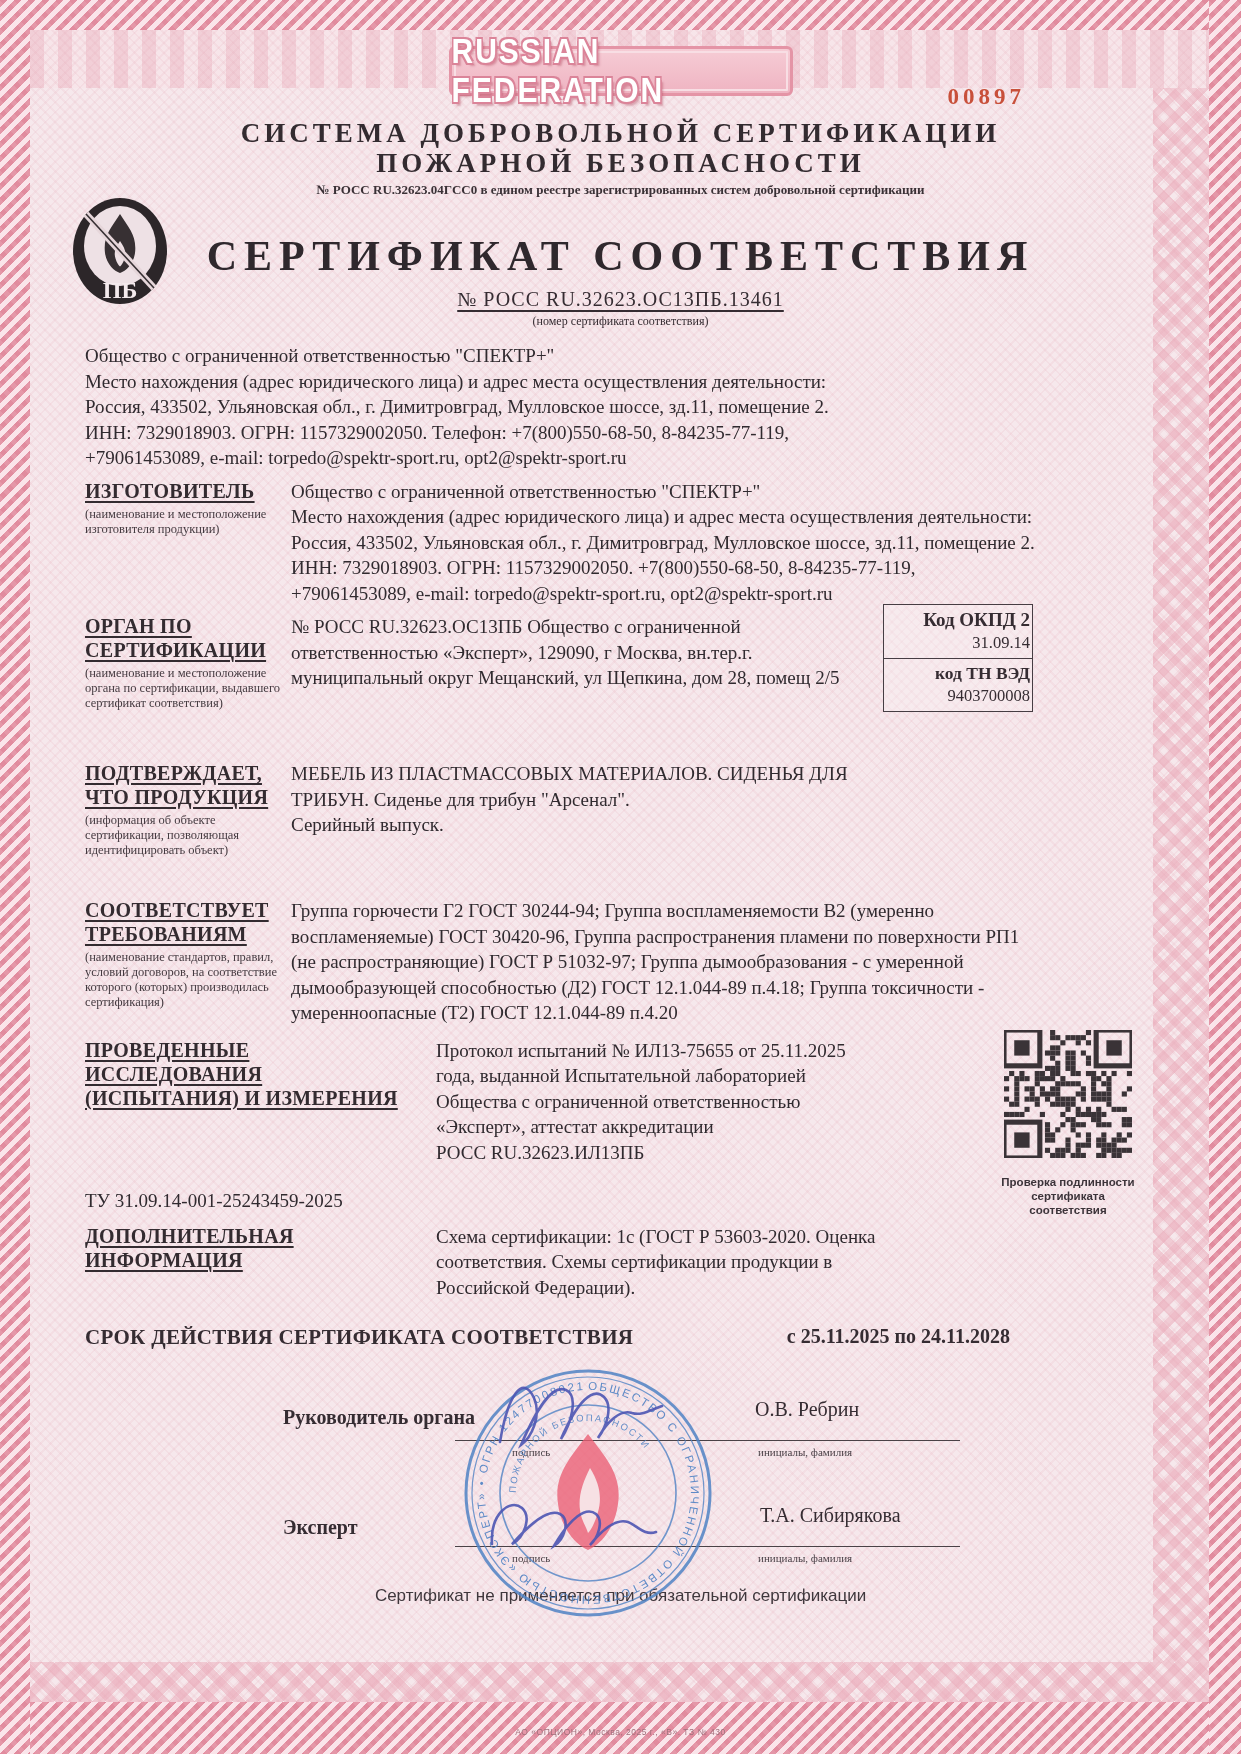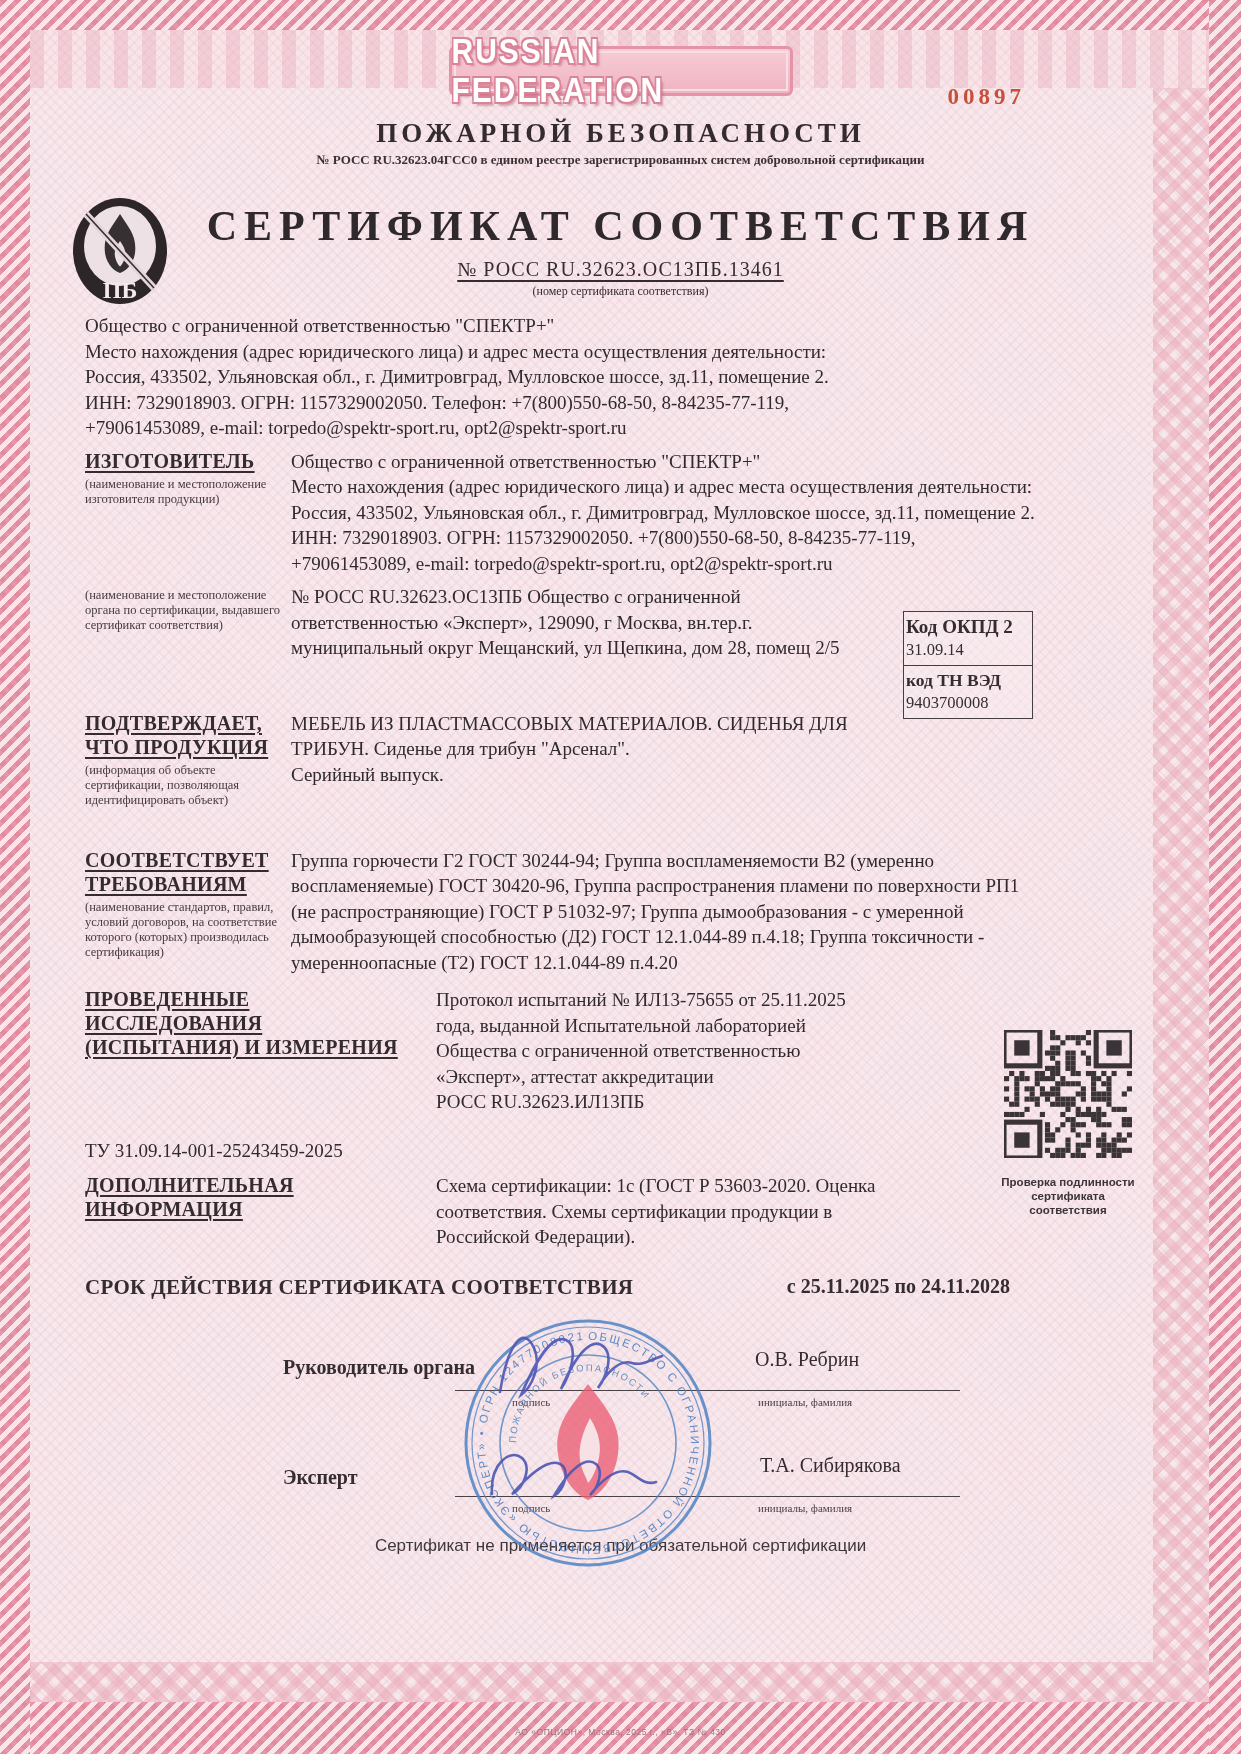--- a/index.html
+++ b/index.html
@@ -73,21 +73,21 @@
     text-decoration:underline;text-underline-offset:3px;text-decoration-thickness:2px;color:#332b30;}
   .lbl .sub{display:block;margin-top:4px;font-size:12.5px;line-height:15px;color:#453b41;}
   .content{font-size:19px;line-height:25.5px;white-space:pre-line;color:#302a2f;}
   .w745{max-width:745px;}
   .w445{max-width:445px;}
   .w480{max-width:485px;}
   .mt14{margin-top:14px}.mt8{margin-top:8px}.mt60{margin-top:50px}
   .mt40{margin-top:40px}.mt12{margin-top:12px}.mt15{margin-top:15px}
   .mt10{margin-top:10px}
   
-  .code-boxes{position:absolute;right:208px;top:604px;width:130px;z-index:2;text-align:left;margin-top:7px;}
+  .code-boxes{position:absolute;right:208px;top:604px;width:150px;z-index:2;text-align:right;}
   .code-box{border:1.5px solid #463d43;padding:4px 2px 5px;background:rgba(250,240,243,.35);}
   .code-box + .code-box{border-top:none;}
   .code-box .cb-l{font-weight:bold;font-size:19px;display:block;}
   .code-box .cb-v{font-size:16.5px;display:block;margin-top:2px;}
   .code-box.small .cb-l{font-size:17.5px;}
   
   .qr{position:absolute;left:998px;top:1030px;width:140px;z-index:2;text-align:center;}
   .qr-caption{margin-top:13px;font-family:"Liberation Sans",sans-serif;font-weight:bold;
     font-size:11.5px;line-height:14px;color:#3c343a;}
   
@@ -354,20 +354,21 @@
     <div class="qr-caption">Проверка подлинности сертификата соответствия</div>
   </div>
 
   <div class="flow">
 
     <div class="badge">
       <span>RUSSIAN FEDERATION</span>
     </div>
 
     <div class="sys-title">
+      <div>СИСТЕМА ДОБРОВОЛЬНОЙ СЕРТИФИКАЦИИ</div>
       <div>ПОЖАРНОЙ БЕЗОПАСНОСТИ</div>
     </div>
     <div class="registry">№ РОСС RU.32623.04ГСС0 в едином реестре зарегистрированных систем добровольной сертификации</div>
 
     <div class="cert-head">
       <div class="cert-title">СЕРТИФИКАТ СООТВЕТСТВИЯ</div>
       <div class="cert-number">№ РОСС RU.32623.ОС13ПБ.13461</div>
       <div class="cert-number-caption">(номер сертификата соответствия)</div>
     </div>
 
@@ -386,20 +387,22 @@
       </div>
       <div class="content w745">Общество с ограниченной ответственностью "СПЕКТР+"
 Место нахождения (адрес юридического лица) и адрес места осуществления деятельности:
 Россия, 433502, Ульяновская обл., г. Димитровград, Мулловское шоссе, зд.11, помещение 2.
 ИНН: 7329018903. ОГРН: 1157329002050.  +7(800)550-68-50, 8-84235-77-119,
 +79061453089, e-mail: torpedo@spektr-sport.ru, opt2@spektr-sport.ru</div>
     </div>
 
     <div class="row mt8">
       <div class="lbl">
+        <b>ОРГАН ПО
+СЕРТИФИКАЦИИ</b>
         <span class="sub">(наименование и местоположение органа по сертификации, выдавшего сертификат соответствия)</span>
       </div>
       <div class="content" style="max-width:585px">№ РОСС RU.32623.ОС13ПБ Общество с ограниченной ответственностью «Эксперт», 129090, г Москва, вн.тер.г. муниципальный округ Мещанский, ул Щепкина, дом 28, помещ 2/5</div>
     </div>
 
     <div class="row mt60">
       <div class="lbl">
         <b>ПОДТВЕРЖДАЕТ,
 ЧТО ПРОДУКЦИЯ</b>
         <span class="sub">(информация об объекте сертификации, позволяющая идентифицировать объект)</span>

